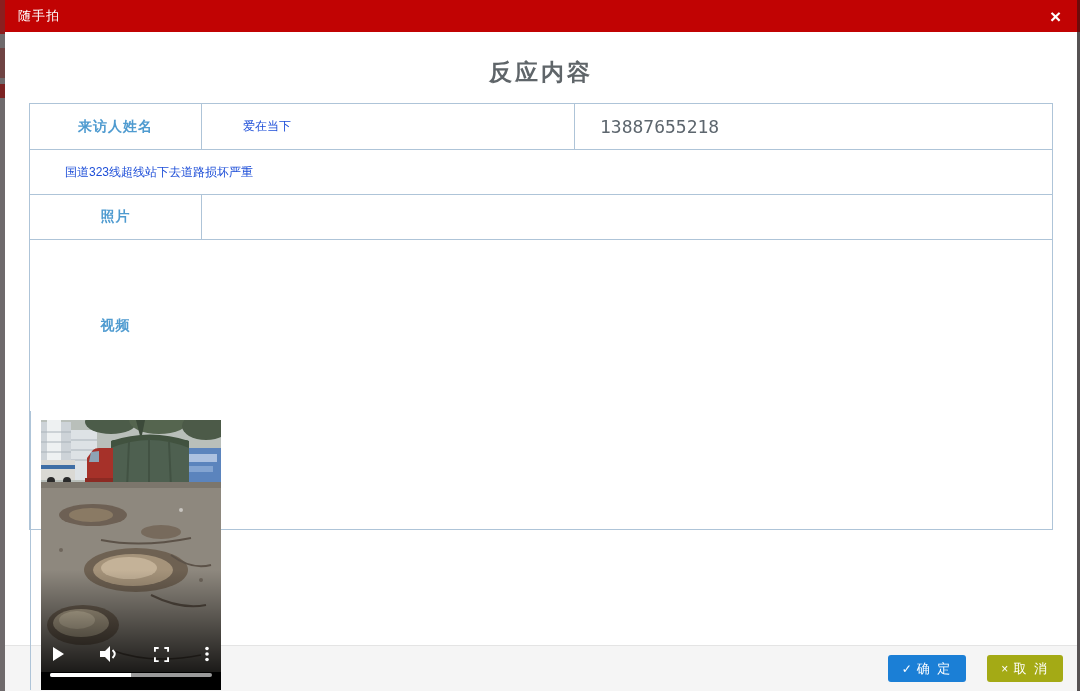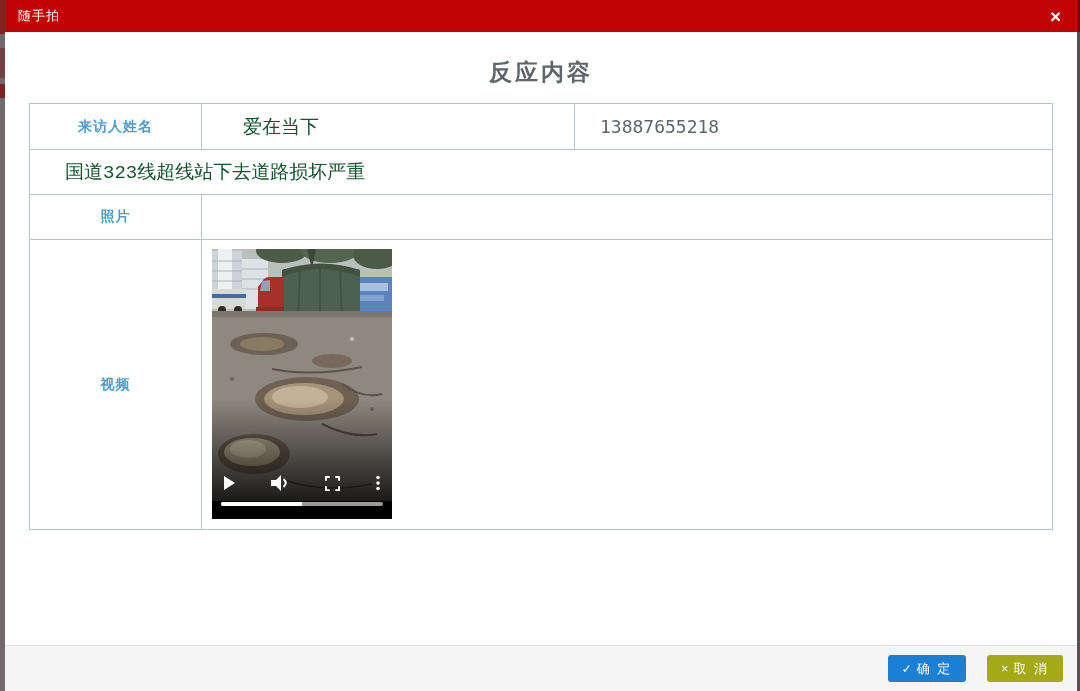--- a/index.html
+++ b/index.html
@@ -24,23 +24,23 @@
   .modal-body { flex:1 1 auto; background:#ffffff; position:relative; }
   .dialog-title { text-align:center; padding-top:25px; height:71px; font-family:"Liberation Serif","DejaVu Serif",serif; font-weight:bold; font-size:23px; color:#5f6569; letter-spacing:3px; }
 
   
   .tbl { margin-left:24px; width:1024px; border:1px solid var(--table-border,#aec4d8); }
   .trow { display:flex; border-top:1px solid var(--table-border,#aec4d8); }
   .trow:first-child { border-top:none; }
   .tcell { border-left:1px solid var(--table-border,#aec4d8); display:flex; align-items:center; }
   .tcell:first-child { border-left:none; }
   .lbl { width:171px; flex:0 0 171px; justify-content:center; color:var(--label-blue,#4f9bd0); font-weight:bold; font-size:14px; letter-spacing:1px; }
-  .val { color:#14532d; font-size:19px; padding-left:35px;font-family:Liberation Mono, monospace; }
+  .val { color:#1d4ed8; font-size:12px; padding-left:35px; }
   .h45 { height:45px; }
-  .h290 { height:290px; }
+  .h290 { height:290px;flex-direction:column; }
   .grow { flex:1 1 auto; }
   .w341 { flex:0 0 341px; width:341px; }
   .w170 { flex:0 0 170px; width:170px; }
   .w681 { flex:0 0 681px; width:681px; }
   .w172 { flex:0 0 172px; width:172px; justify-content:center; }
   .name-val { padding-left:41px; }
   .phone-val { padding-left:25px; font-family:"DejaVu Sans Mono","Liberation Mono",monospace; font-size:18px; color:#5d666e;margin-left:32px; }
   .vcell { align-items:flex-start; }
 
   .select-unit-btn { background:var(--button-blue,#1a7bd0); color:#fff; font-size:12px; border:none; border-radius:3px; width:94px; height:25px; cursor:pointer; letter-spacing:1px; }

